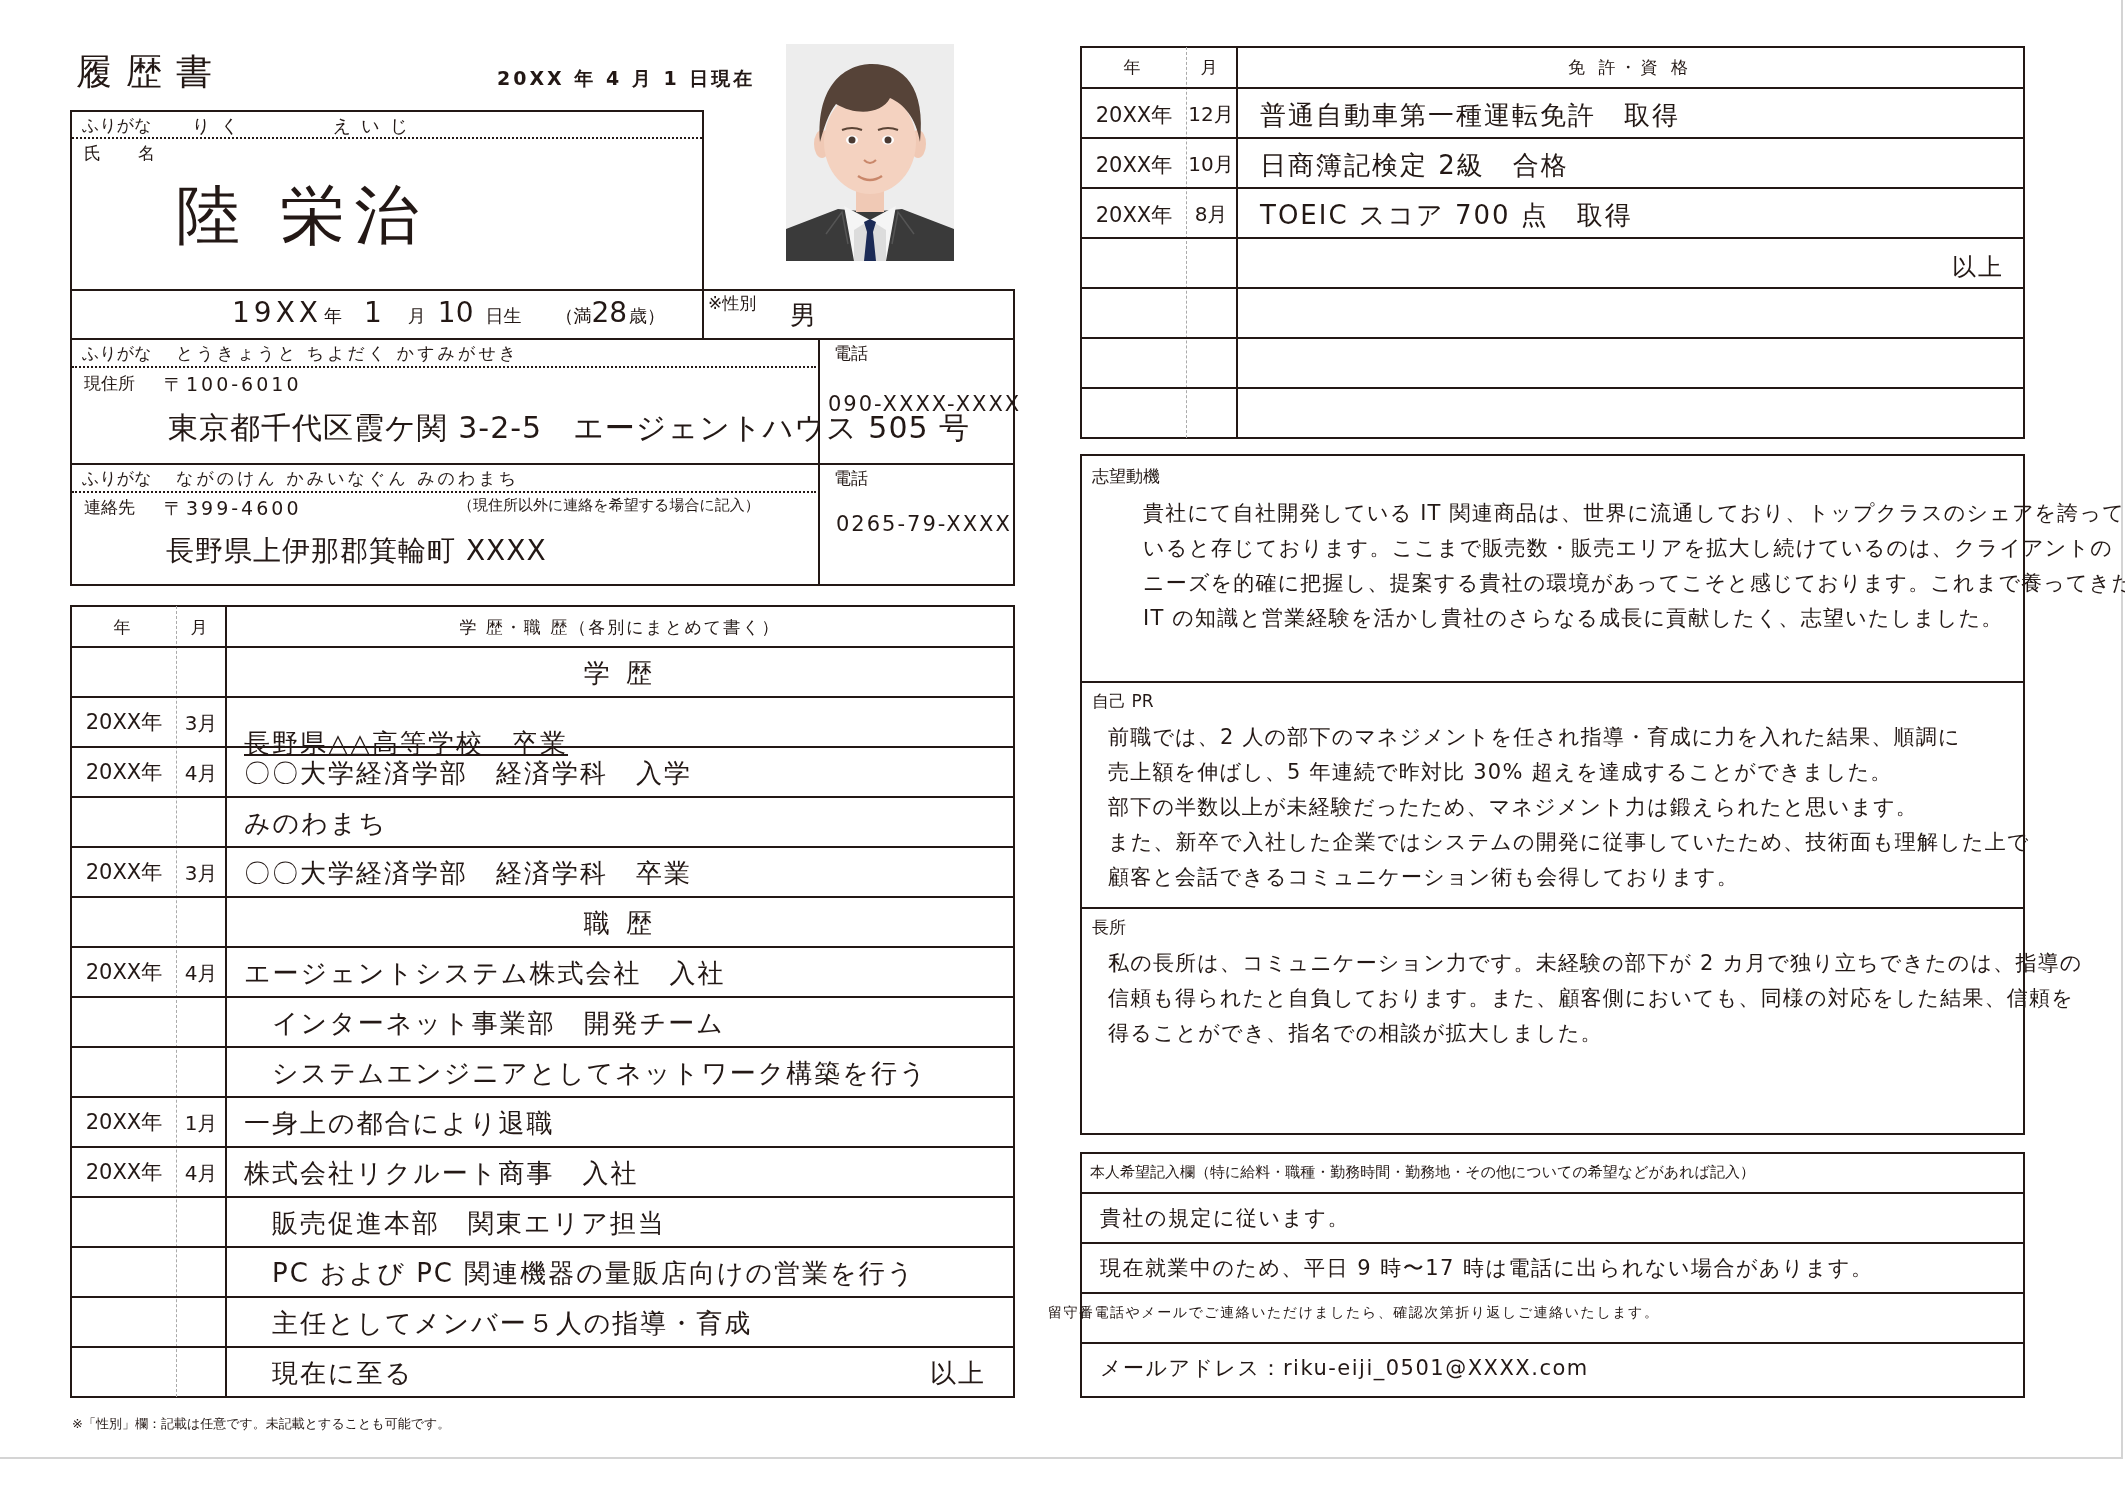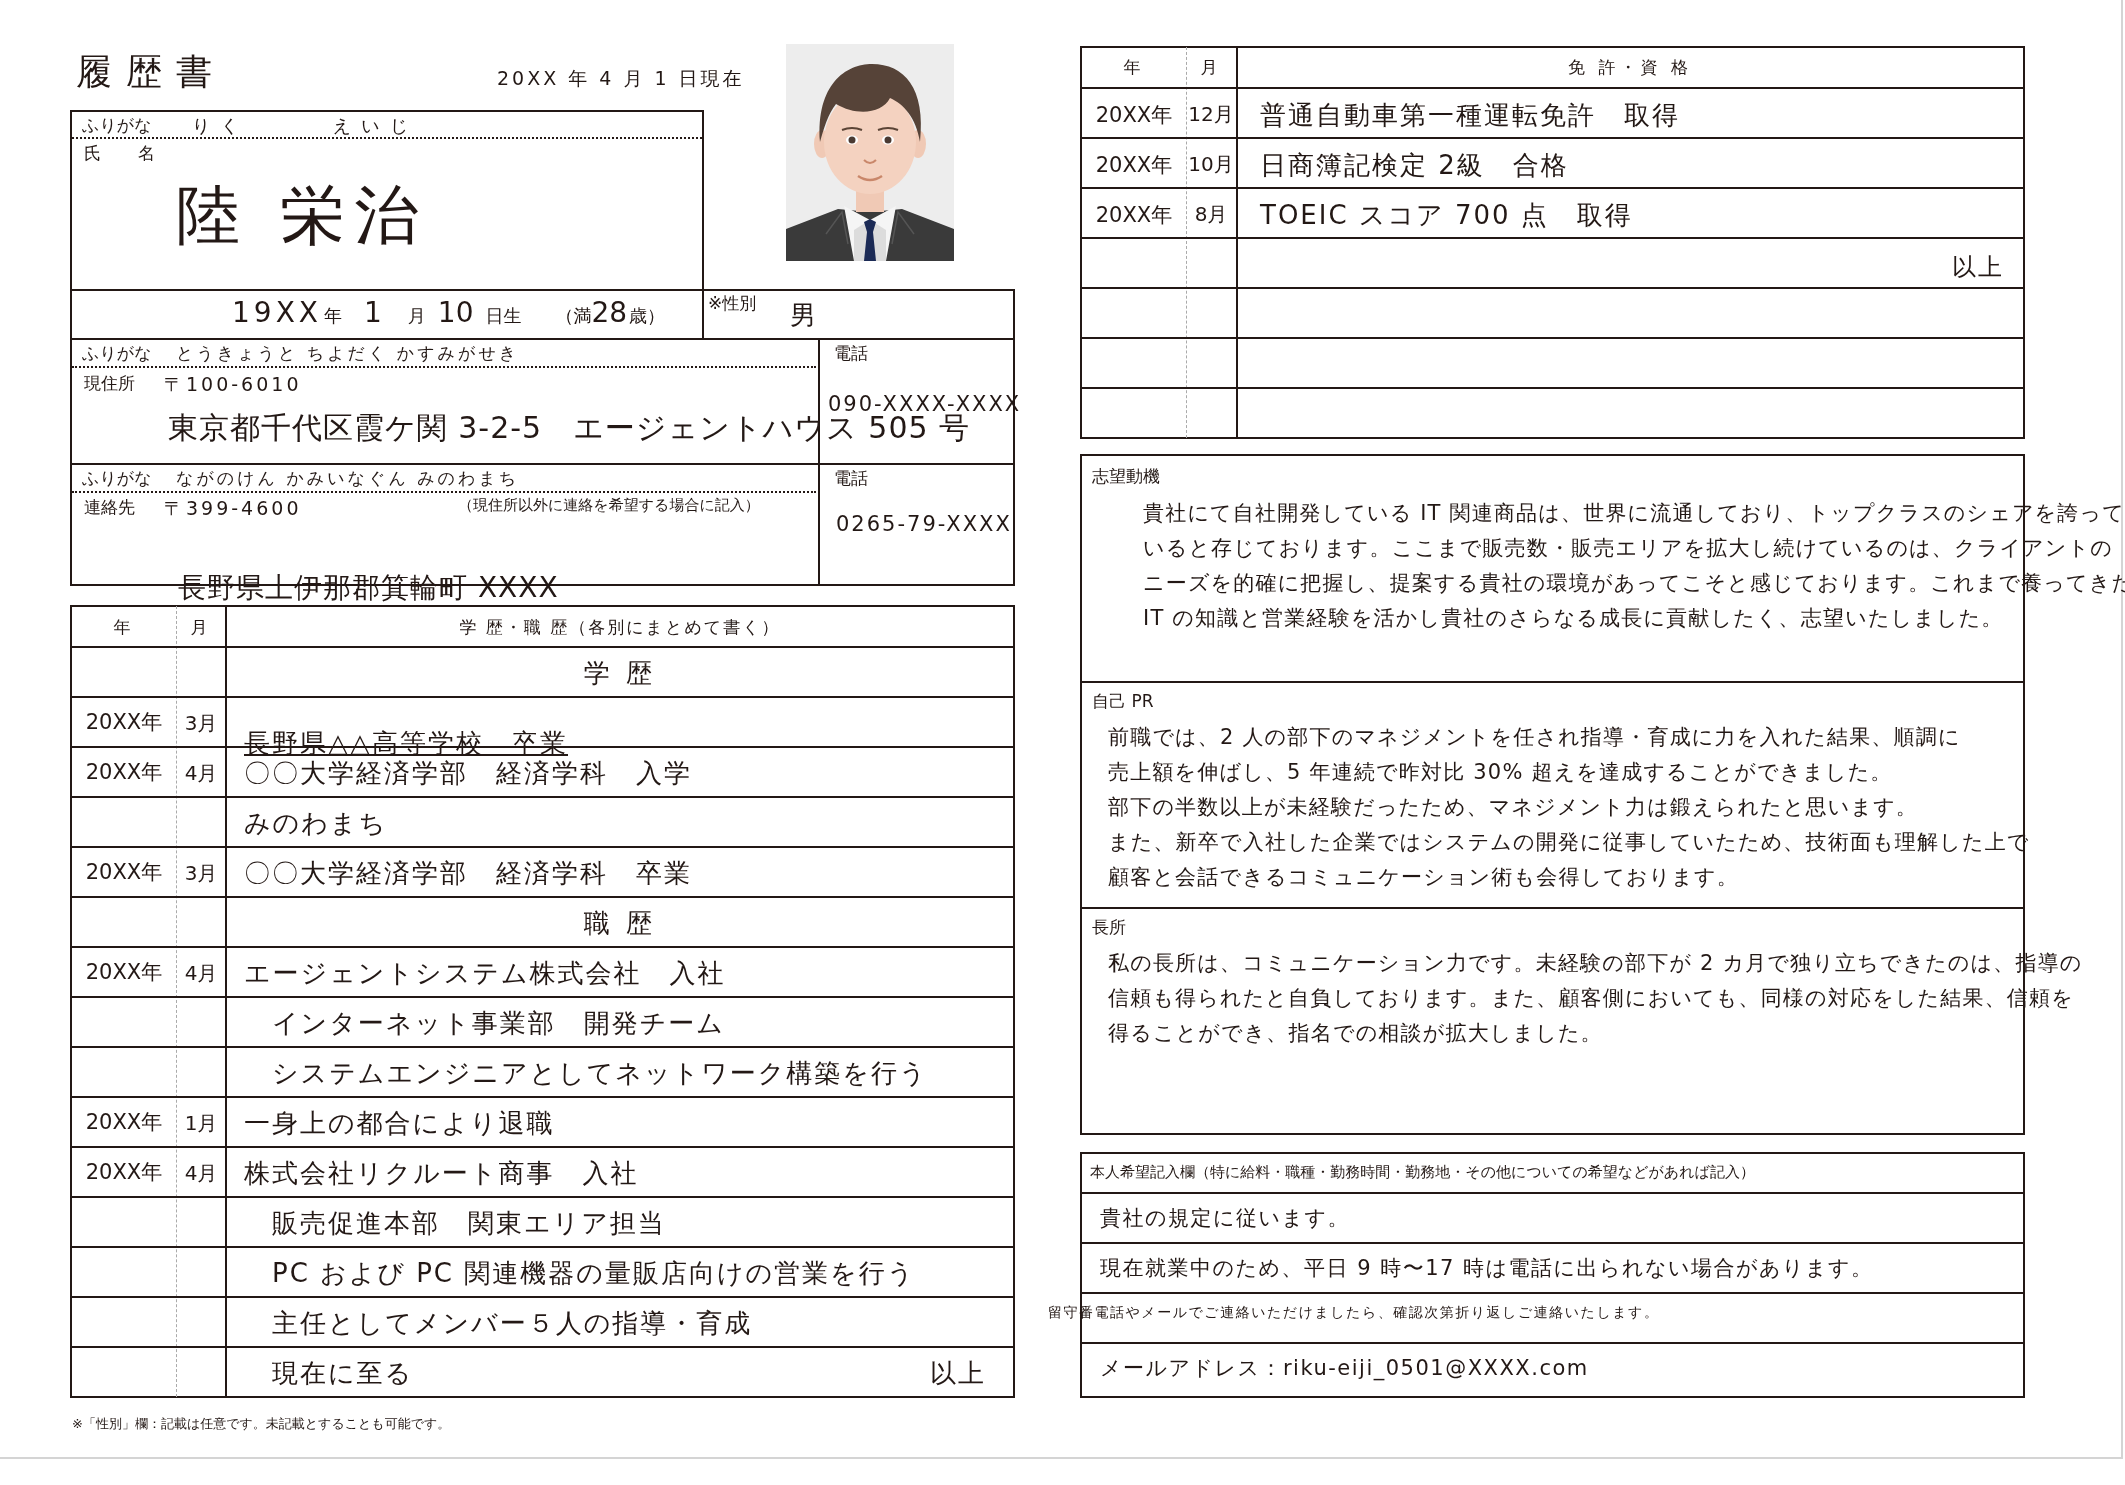--- a/index.html
+++ b/index.html
@@ -11,21 +11,21 @@
   .hline { position: absolute; height: 0; border-top: 2.5px solid #231815; }
   .vline { position: absolute; width: 0; border-left: 2.5px solid #231815; }
   .dotted-h { position: absolute; height: 0; border-top: 2.5px dotted #231815; }
   .dashed-v { position: absolute; width: 0; border-left: 1px dashed #aaaaaa; }
   .small { font-size: 17px; }
   .tiny { font-size: 15px; }
   .serif { font-family: "DejaVu Serif", "Liberation Serif", serif; }
 
   
   .doc-title { left: 76px; top: 48px; font-size: 36px; letter-spacing: 14px; font-family: "DejaVu Serif", serif; }
-  .date-line { left: 497px; top: 66px; font-size: 19px; letter-spacing: 3px; }
+  .date-line { left: 497px; top: 66px; font-size: 19px; letter-spacing: 3px; font-weight: bold; }
 
   
   .photo { left: 786px; top: 44px; width: 168px; height: 217px; background: #ededed; overflow: hidden; }
   .cell-year { position: absolute; font-size: 22px; text-align: center; }
   .cell-month { position: absolute; font-size: 22px; text-align: center; }
   .cell-text { position: absolute; font-size: 26px; letter-spacing: 2px; white-space: nowrap; }
   .hdr { position: absolute; font-size: 17px; text-align: center; letter-spacing: 4px; }
 
   .para { position: absolute; font-size: 21px; line-height: 35px; letter-spacing: 1.2px; white-space: nowrap; }
   .section-label { position: absolute; font-size: 17px; }
@@ -110,21 +110,21 @@
   <div class="abs" style="left:168px; top:408px; font-size:30px; letter-spacing:1px; white-space:pre;">東京都千代区霞ケ関 3-2-5　エージェントハウス 505 号</div>
   <div class="abs small" style="left:834px; top:342px;">電話</div>
   <div class="abs" style="left:828px; top:392px; font-size:21px; letter-spacing:2px;">090-XXXX-XXXX</div>
 
   <div class="abs small" style="left:82px; top:467px;">ふりがな</div>
   <div class="abs" style="left:176px; top:467px; font-size:17px; letter-spacing:3px;">ながのけん かみいなぐん みのわまち</div>
   <div class="dotted-h" style="left:72px; top:491px; width:744px;"></div>
   <div class="abs small" style="left:84px; top:496px;">連絡先</div>
   <div class="abs" style="left:164px; top:496px; font-size:19px; letter-spacing:3px;">〒399-4600</div>
   <div class="abs tiny" style="left:458px; top:496px;">（現住所以外に連絡を希望する場合に記入）</div>
-  <div class="abs" style="left:178px; top:532px; font-size:28px; letter-spacing:1px;margin-top:37px;">長野県上伊那郡箕輪町 XXXX</div>
+  <div class="abs" style="left:166px; top:532px; font-size:28px; letter-spacing:1px;">長野県上伊那郡箕輪町 XXXX</div>
   <div class="abs small" style="left:834px; top:467px;">電話</div>
   <div class="abs" style="left:836px; top:512px; font-size:21px; letter-spacing:2px;">0265-79-XXXX</div>
 
   <div class="box" style="left:70px; top:605px; width:945px; height:793px;"></div>
   <div class="dashed-v" style="left:176px; top:606px; height:791px;"></div>
   <div class="vline" style="left:225px; top:606px; height:791px;"></div>
   <div class="hdr" style="left:72px; top:616px; width:104px;">年</div>
   <div class="hdr" style="left:176px; top:616px; width:50px;">月</div>
   <div class="hdr" style="left:226px; top:616px; width:788px; letter-spacing:2px;">学 歴・職 歴（各別にまとめて書く）</div>
 

